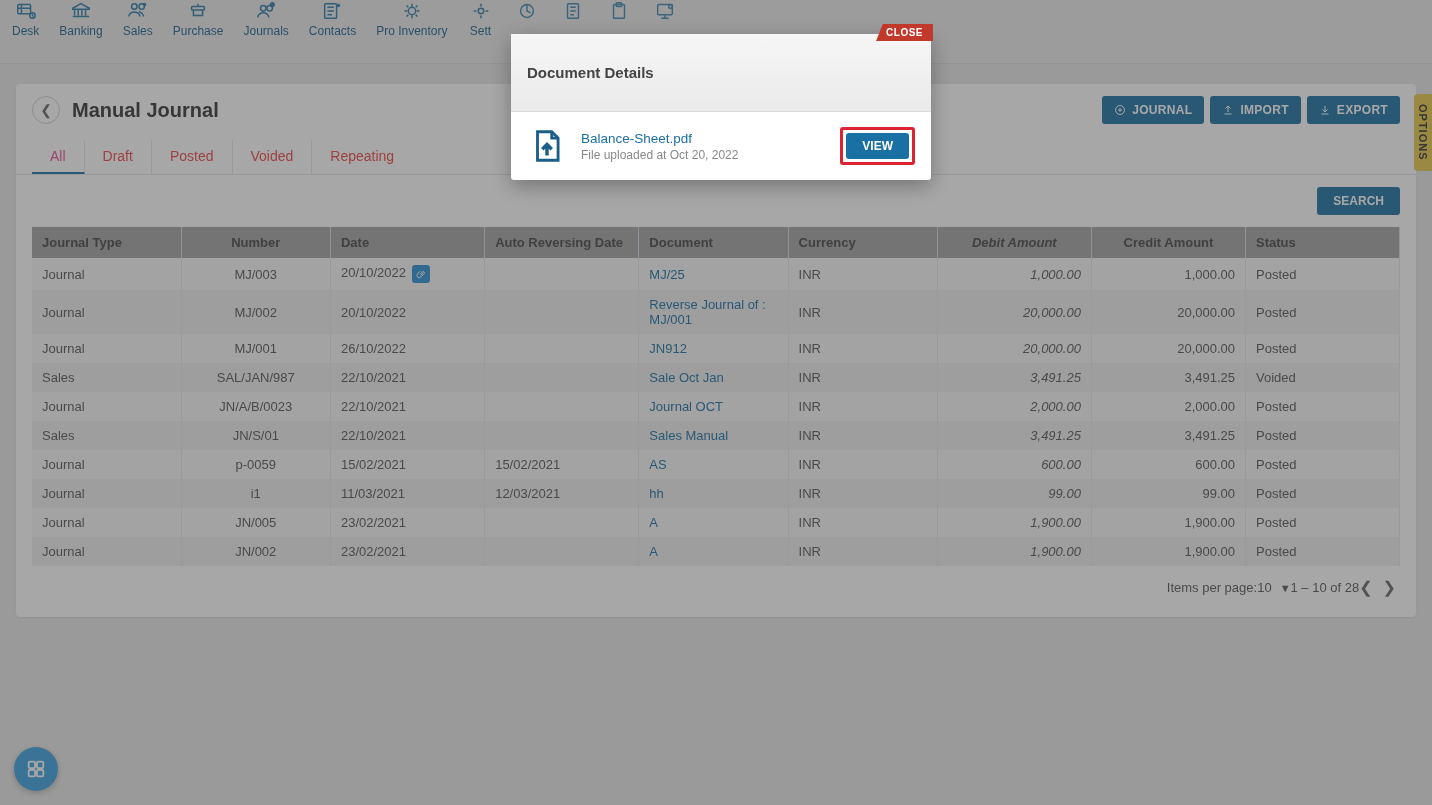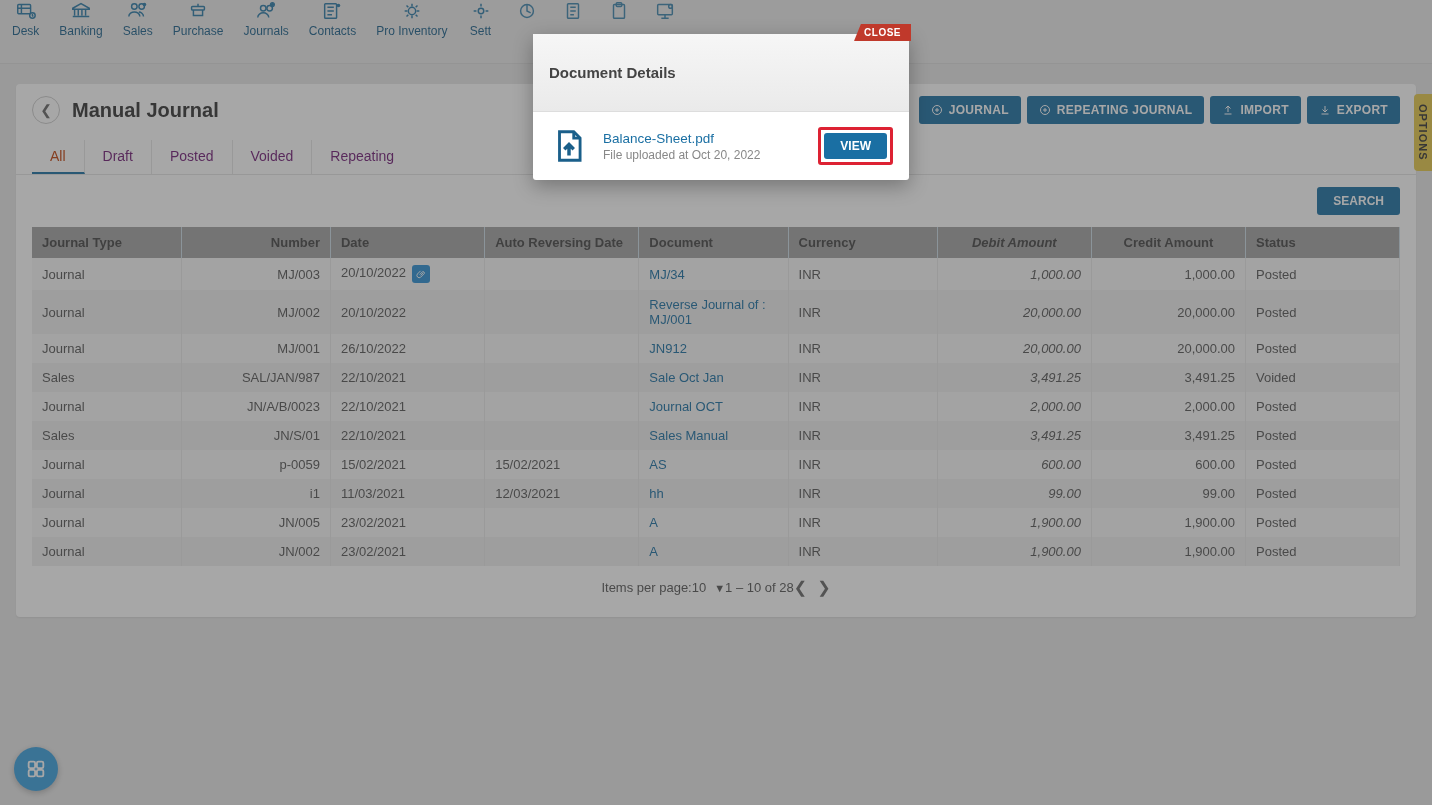--- a/index.html
+++ b/index.html
@@ -22,68 +22,68 @@
   .panel-head { display:flex; align-items:center; padding: 0 16px 8px; }
   .back-btn { width: 28px; height: 28px; border:1px solid #ccc; border-radius:50%; display:flex; align-items:center; justify-content:center; cursor:pointer; color:#666; font-size:14px; margin-right:12px; }
   .page-title { font-size: 20px; font-weight: 700; color:#333; }
 
   .panel-actions { margin-left:auto; display:flex; gap:6px; }
   .btn { background:#1a6fa3; color:#fff; border:none; border-radius:3px; padding:7px 12px; font-size:12px; font-weight:700; display:flex; align-items:center; gap:6px; cursor:pointer; letter-spacing:.3px; }
   .btn-icon { width:12px; height:12px; display:inline-flex; }
   .btn-icon svg { stroke:#fff; fill:none; stroke-width:2; }
 
   .tabs { display:flex; padding: 8px 16px 0; border-bottom:1px solid #e3e3e3; }
-  .tab { padding:8px 18px; color:#701a75; font-size:14px; cursor:pointer; border-right:1px solid #e6e6e6; }
+  .tab { padding:8px 18px; color:#ef4444; font-size:14px; cursor:pointer; border-right:1px solid #e6e6e6; }
   .tab:last-child { border-right:none; }
-  .tab.active { color:#c2410c; border-bottom:2px solid #1a6fa3; }
+  .tab.active { color:#ec4899; border-bottom:2px solid #1a6fa3; }
 
   .searchbar { display:flex; justify-content:flex-end; padding:12px 16px; }
   .search-btn { background:#1a6fa3; color:#fff; border:none; padding:7px 16px; font-size:12px; font-weight:700; border-radius:3px; cursor:pointer; }
 
   
   .tbl-wrap { padding: 0 16px; }
   table { width:100%; border-collapse: collapse; font-size:13px; }
   thead th { background:#a3a3a3; color:#444; font-weight:600; padding:8px 10px; text-align:center; border-right:1px solid #cddce8; }
   tbody td { padding:7px 10px; border-right:1px solid #e8e8e8; color:#555; }
   tbody tr:nth-child(odd) { background:#f7f7f7; }
   tbody tr:nth-child(even) { background:#efefef; }
   .cell-right { text-align:right; }
   .cell-link { color:#1a6fa3; cursor:pointer; }
   .chip { display:inline-flex; width:18px; height:18px; background:#2a8fd4; border-radius:3px; margin-left:6px; align-items:center; justify-content:center; vertical-align:middle; }
   .chip svg { stroke:#fff; fill:none; stroke-width:2; }
 
-  .pager { display:flex; justify-content:center; align-items:center; gap:0; padding:12px 20px 0; color:#555; font-size:13px; }
+  .pager { display:flex; justify-content:flex-end; align-items:center; gap:0; padding:12px 20px 0; color:#555; font-size:13px; }
   .pager-sel { display:flex; align-items:center; gap:8px; cursor:pointer; }
   .pager-nav { display:flex; gap:10px; }
   .pager-nav span { cursor:pointer; color:#666; font-size:16px; user-select:none; }
 
   
   .options-tab { position:absolute; right:0; top:94px; background:#e6c94a; color:#333; writing-mode: vertical-rl; padding:10px 3px; font-size:11px; font-weight:700; letter-spacing:1px; border-radius:4px 0 0 4px; cursor:pointer; }
 
   
   .fab { position:absolute; left:14px; bottom:14px; width:44px; height:44px; border-radius:50%; background:#3aa0df; display:flex; align-items:center; justify-content:center; cursor:pointer; box-shadow:0 2px 6px rgba(0,0,0,.25); }
   .fab svg { stroke:#fff; fill:none; stroke-width:2; }
 
   
   .overlay { position:absolute; inset:0; background:rgba(60,60,60,.45); display:flex; justify-content:center; align-items:flex-start; }
-  .modal { width:376px; margin-top:34px; background:#fff; border-radius:3px; box-shadow:0 6px 20px rgba(0,0,0,.3); position:relative; margin-left:10px; }
+  .modal { width:420px; margin-top:34px; background:#fff; border-radius:3px; box-shadow:0 6px 20px rgba(0,0,0,.3); position:relative; margin-left:10px; }
   .close-tag { position:absolute; right:-2px; top:-10px; background:#c0392b; color:#fff; font-size:10px; font-weight:700; padding:3px 10px; letter-spacing:.5px; cursor:pointer;
     clip-path: polygon(12% 0, 100% 0, 100% 100%, 0 100%); }
   .modal-head { background:linear-gradient(#f6f6f6,#eaeaea); padding:30px 16px; border-bottom:1px solid #ddd; font-size:15px; color:#444; font-weight:600; }
   .modal-body { padding:14px 16px; display:flex; align-items:center; gap:14px; }
   .file-icon { width:40px; height:40px; display:flex; align-items:center; justify-content:center; }
   .file-icon svg { stroke:#1a5f8a; fill:none; stroke-width:1.8; }
   .file-info { flex:1; }
   .file-name { color:#1a6fa3; font-size:13.5px; }
   .file-meta { color:#888; font-size:12px; margin-top:2px; }
   .view-btn-wrap { border:3px solid #d23; padding:3px; border-radius:3px; }
   .view-btn { background:#1a6fa3; color:#fff; border:none; padding:6px 16px; font-size:12px; font-weight:700; border-radius:3px; cursor:pointer; }
 
   
-  .c1{width:150px;text-align:left;} .c2{width:150px;text-align:right;} .c3{width:155px;text-align:left;}
+  .c1{width:150px;text-align:left;} .c2{width:150px;text-align:center;} .c3{width:155px;text-align:left;}
   .c4{width:155px;text-align:left;} .c5{width:150px;text-align:left;} .c6{width:150px;text-align:left;}
   .c7{width:155px;font-style:italic;} .c8{width:155px;} .c9{width:155px;text-align:left;}
 </style>
 </head>
 <body>
 
 <div class="topbar">
   <div class="topnav">
     <div class="nav-item">
       <span class="nav-icon">
@@ -215,29 +215,20 @@
       <div class="page-title">Manual Journal</div>
       <div class="panel-actions">
         <button class="btn">
           <span class="btn-icon">
               <svg viewBox="0 0 24 24" width="12" height="12">
                 <circle cx="12" cy="12" r="9"></circle>
                 <path d="M12 8v8M8 12h8"></path>
               </svg>
             </span>
           <span>JOURNAL</span>
-        </button>
-        <button class="btn">
-          <span class="btn-icon">
-              <svg viewBox="0 0 24 24" width="12" height="12">
-                <circle cx="12" cy="12" r="9"></circle>
-                <path d="M12 8v8M8 12h8"></path>
-              </svg>
-            </span>
-          <span>REPEATING JOURNAL</span>
         </button>
         <button class="btn">
           <span class="btn-icon">
               <svg viewBox="0 0 24 24" width="12" height="12">
                 <path d="M12 4v12M7 9l5-5 5 5M5 20h14"></path>
               </svg>
             </span>
           <span>IMPORT</span>
         </button>
         <button class="btn">
@@ -281,21 +272,21 @@
         <tbody id="tbody">
             <tr>
               <td class="c1">Journal</td>
               <td class="c2">MJ/003</td>
               <td class="c3">20/10/2022<span class="chip">
                   <svg viewBox="0 0 24 24" width="11" height="11">
                     <path d="M10 14l6-6M8 12l6-6a3 3 0 014 4l-8 8a5 5 0 01-7-7l7-7"></path>
                   </svg>
                 </span></td>
               <td class="c4"></td>
-              <td class="c5 cell-link">MJ/34</td>
+              <td class="c5 cell-link">MJ/25</td>
               <td class="c6">INR</td>
               <td class="c7 cell-right">1,000.00</td>
               <td class="c8 cell-right">1,000.00</td>
               <td class="c9">Posted</td>
             </tr>
             <tr>
               <td class="c1">Journal</td>
               <td class="c2">MJ/002</td>
               <td class="c3">20/10/2022</td>
               <td class="c4"></td>

